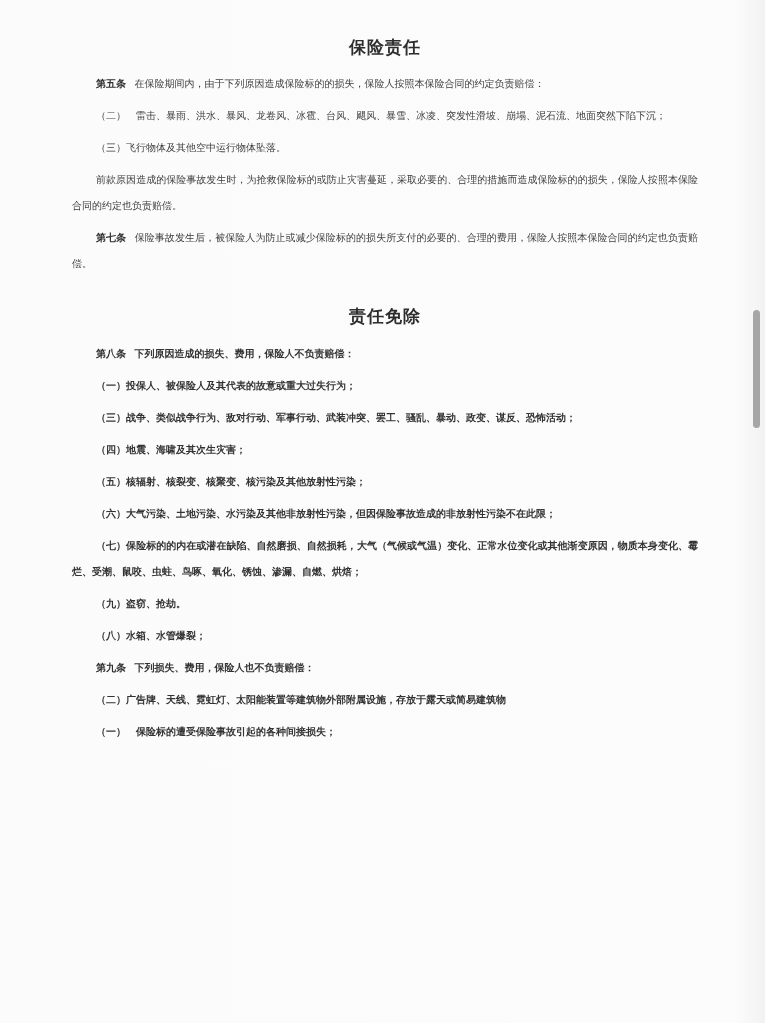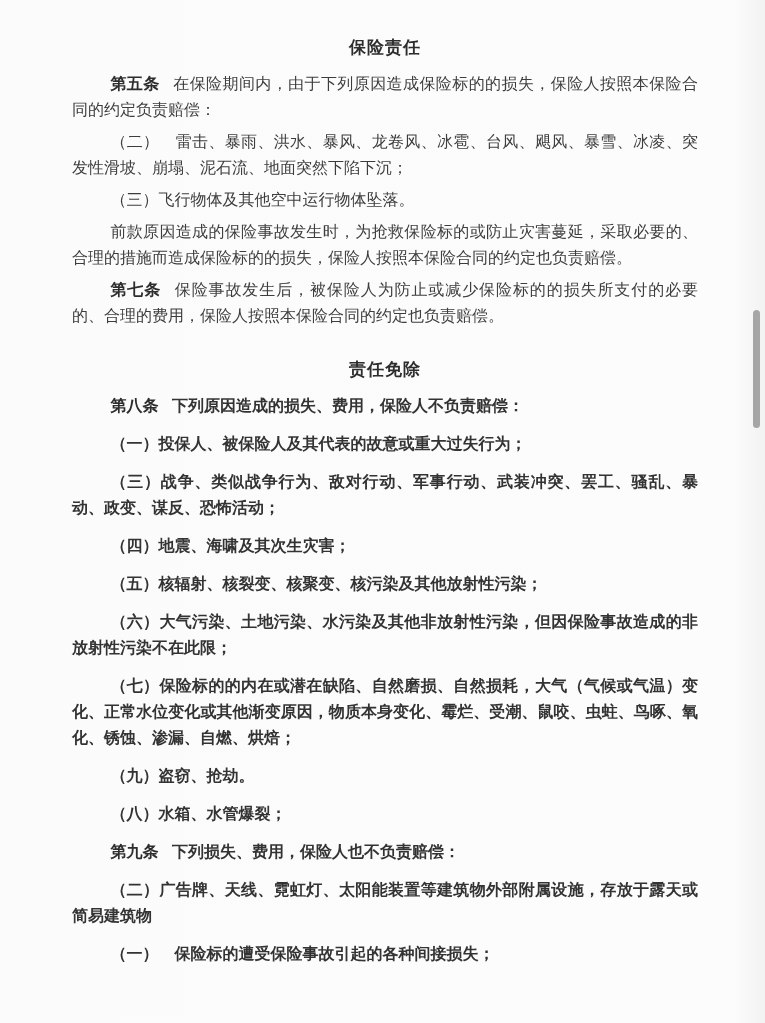--- a/index.html
+++ b/index.html
@@ -24,33 +24,33 @@
     font-size: 17px;
     line-height: 20px;
     text-align: center;
     margin: 0 0 13px 0;
     color: #2d2d2d;
     font-weight: bold;
     letter-spacing: 1px;
   }
   h2.sec-heading.second {
     margin-top: 31px;
+    font-family: Liberation Mono, monospace;
   }
   p.para {
-    font-size: 16px;
+    font-size: 10px;
     line-height: 26px;
     margin: 0 0 6px 0;
     text-indent: 2.4em;
     text-align: justify;
     word-break: break-all;
   }
   p.para.bold {
     font-weight: bold;
     color: #333333;
-    margin-top: 12px;
   }
   .law-label {
     font-weight: bold;
     color: #2d2d2d;
     margin-right: 0.85em;
   }
   .scrollbar-thumb {
     position: fixed;
     right: 5px;
     top: 310px;

